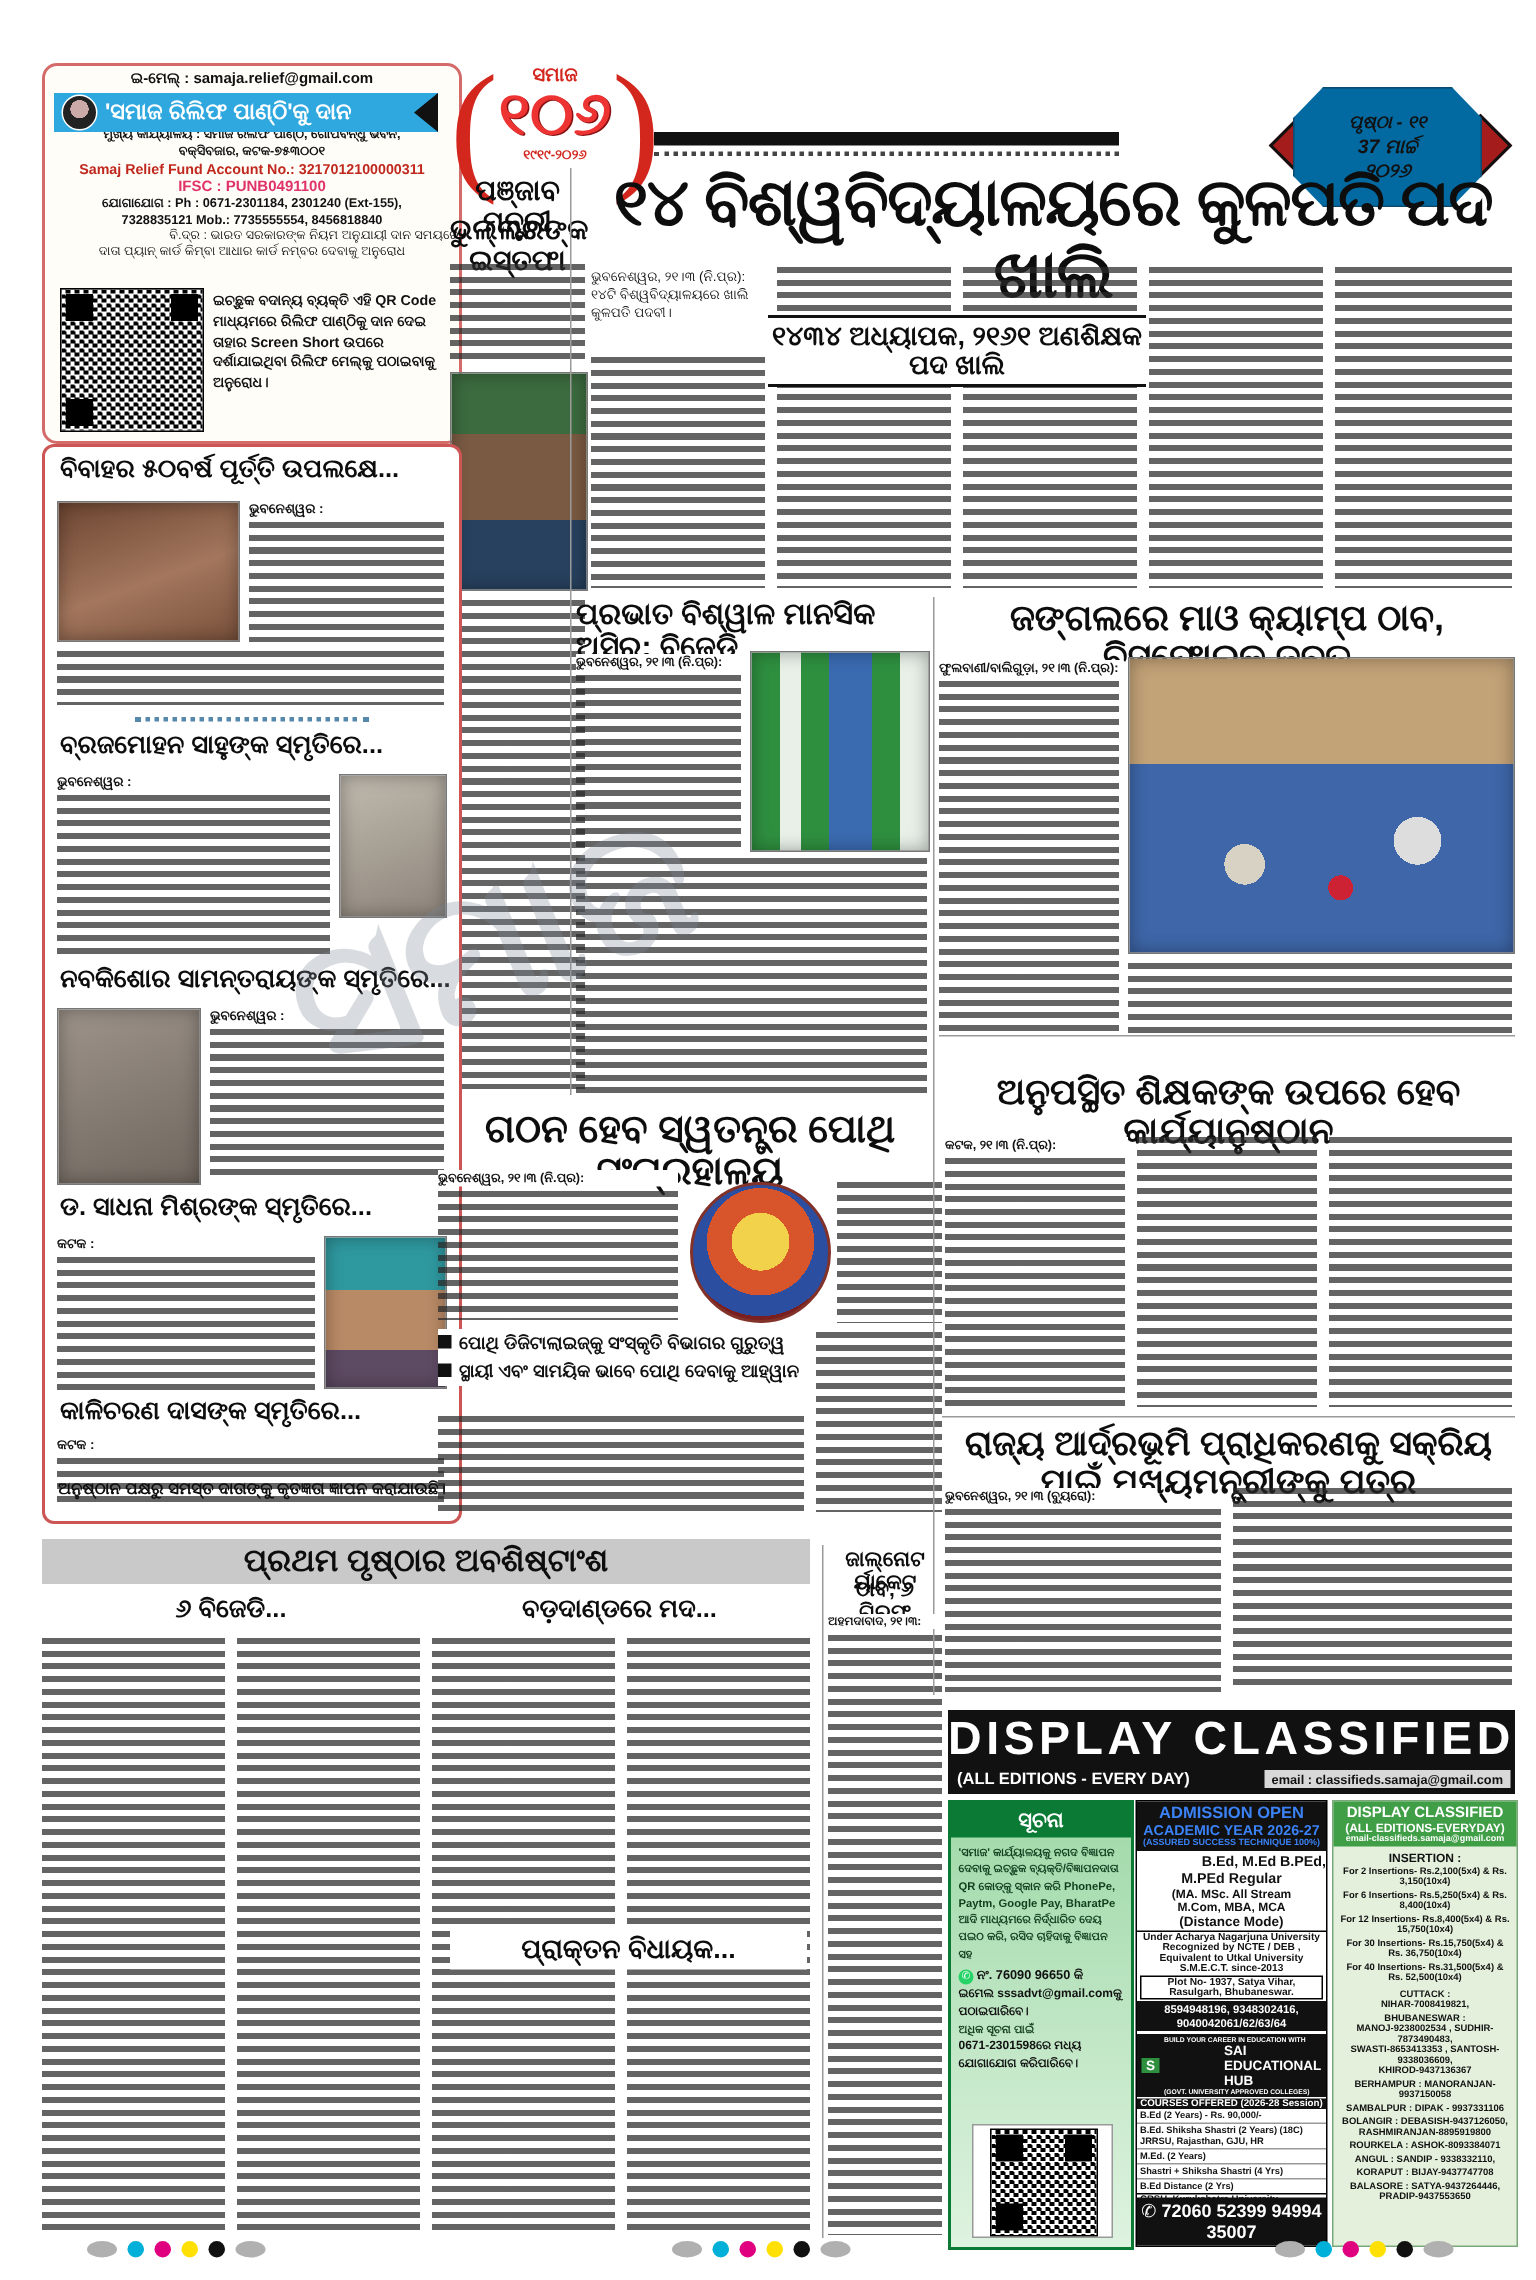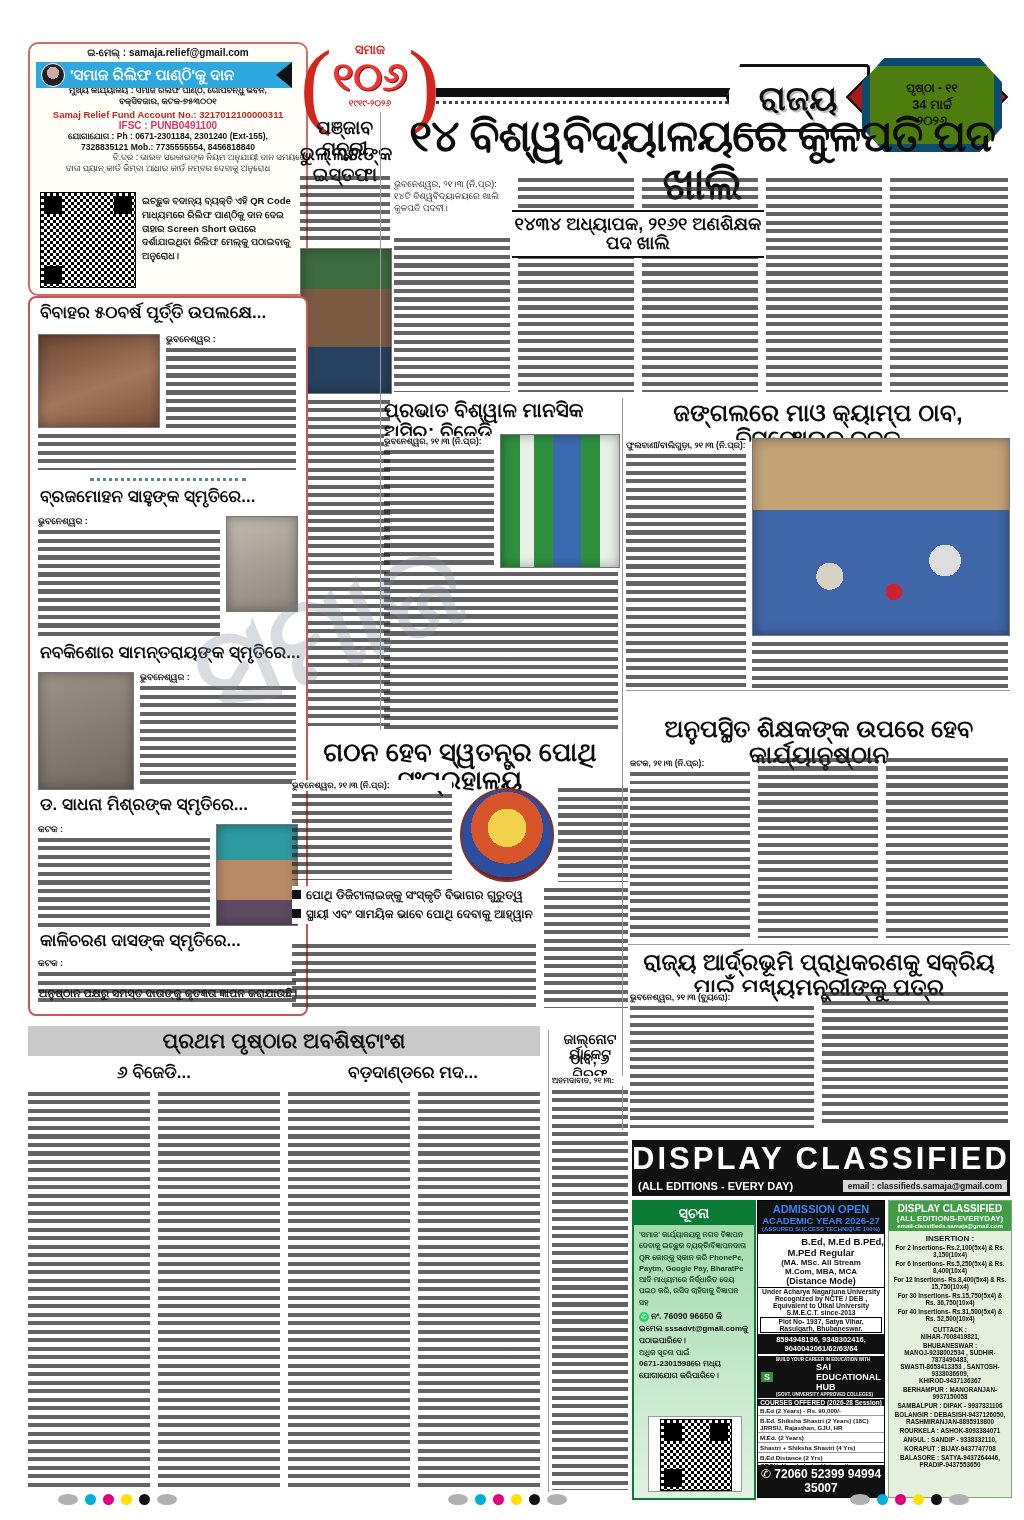--- a/index.html
+++ b/index.html
@@ -62,31 +62,27 @@
   <div class="abs" style="left:300px;top:34px;width:140px;height:106px;">
     <span class="abs" style="left:0;top:-6px;font-size:96px;color:#d3261d;font-family:'Liberation Serif',serif;">(</span>
     <span class="abs" style="right:0;top:-6px;font-size:96px;color:#d3261d;font-family:'Liberation Serif',serif;">)</span>
     <div class="ctr" style="margin-top:8px;font-size:13px;font-weight:bold;color:#d3261d;">ସମାଜ</div>
     <div class="ctr" style="font-size:40px;font-weight:bold;color:#e33;line-height:.9;text-shadow:1px 1px 0 #811;">୧୦୬</div>
     <div class="ctr" style="font-size:9px;font-weight:bold;color:#d3261d;margin-top:4px;">୧୯୧୯-୨୦୨୬</div>
   </div>
 
   <div class="abs" style="left:436px;top:88px;width:310px;height:9px;background:#111;"></div>
   <div class="abs" style="left:436px;top:101px;width:310px;height:0;border-top:3px dotted #444;"></div>
-  <div class="abs" style="left:726px;top:64px;width:138px;height:62px;background:#fff;border:3px solid #111;border-radius:10px 4px 4px 10px;
-              clip-path:polygon(10% 0,100% 0,100% 100%,10% 100%,0 50%);display:flex;align-items:center;justify-content:center;">
-    <span class="hl" style="font-size:34px;text-shadow:2px 2px 0 #bbb;">ରାଜ୍ୟ</span>
-  </div>
   <div class="abs" style="left:852px;top:82px;width:26px;height:26px;background:#a51c1c;transform:rotate(45deg);border:2px solid #111;"></div>
   <div class="abs" style="left:972px;top:82px;width:26px;height:26px;background:#a51c1c;transform:rotate(45deg);border:2px solid #111;"></div>
-  <div class="abs" style="left:862px;top:58px;width:124px;height:78px;background:#4d7c0f;border:8px solid #0c4a6e;
+  <div class="abs" style="left:862px;top:58px;width:124px;height:78px;background:#0369a1;border:1px solid #0c4a6e;
               clip-path:polygon(16% 0,84% 0,100% 26%,100% 74%,84% 100%,16% 100%,0 74%,0 26%);
-              display:flex;flex-direction:column;align-items:center;justify-content:center;">
+              display:flex;flex-direction:column;align-items:center;justify-content:center;font-style:italic;">
     <span style="font-size:12px;font-weight:bold;">ପୃଷ୍ଠା - ୧୧</span>
-    <span style="font-size:13px;font-weight:bold;margin-top:2px;">34 ମାର୍ଚ୍ଚ</span>
+    <span style="font-size:13px;font-weight:bold;margin-top:2px;">37 ମାର୍ଚ୍ଚ</span>
     <span style="font-size:13px;font-weight:bold;">୨୦୨୬</span>
   </div>
 
   <div class="abs hl ctr" style="left:392px;top:112px;width:620px;font-size:44px;letter-spacing:-1px;">୧୪ ବିଶ୍ୱବିଦ୍ୟାଳୟରେ କୁଳପତି ପଦ ଖାଲି</div>
   <div class="abs" style="left:394px;top:178px;width:116px;font-size:9px;line-height:1.35;background:#fff;z-index:2;">ଭୁବନେଶ୍ୱର, ୨୧।୩ (ନି.ପ୍ର): ୧୪ଟି ବିଶ୍ୱବିଦ୍ୟାଳୟରେ ଖାଲି କୁଳପତି ପଦବୀ।</div>
   <div class="tl" style="left:394px;top:238px;width:116px;height:154px;"></div>
   <div class="tl" style="left:518px;top:178px;width:116px;height:214px;"></div>
   <div class="tl" style="left:642px;top:178px;width:116px;height:214px;"></div>
   <div class="tl" style="left:766px;top:178px;width:116px;height:214px;"></div>
   <div class="tl" style="left:890px;top:178px;width:118px;height:214px;"></div>
@@ -166,20 +162,21 @@
 
   <div class="abs ctr" style="left:28px;top:1026px;width:512px;height:30px;background:#c9c9c9;display:flex;align-items:center;justify-content:center;">
     <span class="hl" style="font-size:21px;">ପ୍ରଥମ ପୃଷ୍ଠାର ଅବଶିଷ୍ଟାଂଶ</span>
   </div>
   <div class="abs hl ctr" style="left:28px;top:1064px;width:252px;font-size:17px;">୬ ବିଜେଡି...</div>
   <div class="abs hl ctr" style="left:286px;top:1064px;width:254px;font-size:17px;">ବଡ଼ଦାଣ୍ଡରେ ମଦ...</div>
   <div class="tl" style="left:28px;top:1092px;width:122px;height:398px;"></div>
   <div class="tl" style="left:158px;top:1092px;width:122px;height:398px;"></div>
   <div class="tl" style="left:288px;top:1092px;width:122px;height:398px;"></div>
   <div class="tl" style="left:418px;top:1092px;width:122px;height:398px;"></div>
+  <div class="abs hl ctr" style="left:300px;top:1286px;width:238px;font-size:18px;background:#fff;z-index:2;padding:4px 0;">ପ୍ରାକ୍ତନ ବିଧାୟକ...</div>
 
   <div class="vr" style="left:548px;top:1030px;height:462px;"></div>
   <div class="abs hl ctr" style="left:552px;top:1032px;width:76px;font-size:14px;">ଜାଲ୍‌ନୋଟ ର୍ୟାକେଟ</div>
   <div class="abs hl ctr" style="left:552px;top:1052px;width:76px;font-size:14px;">ଠାବ, ୬ ଗିରଫ</div>
   <div class="abs" style="left:552px;top:1076px;width:76px;font-size:8px;font-weight:bold;background:#fff;z-index:2;">ଅହମଦାବାଦ, ୨୧।୩:</div>
   <div class="tl" style="left:552px;top:1090px;width:76px;height:400px;"></div>
 
   <div class="abs" style="left:632px;top:1140px;width:378px;height:356px;">
     <div style="background:#111;height:56px;">
       <div class="ctr" style="color:#fff;font-weight:bold;font-size:31px;letter-spacing:3px;line-height:38px;">DISPLAY CLASSIFIED</div>

